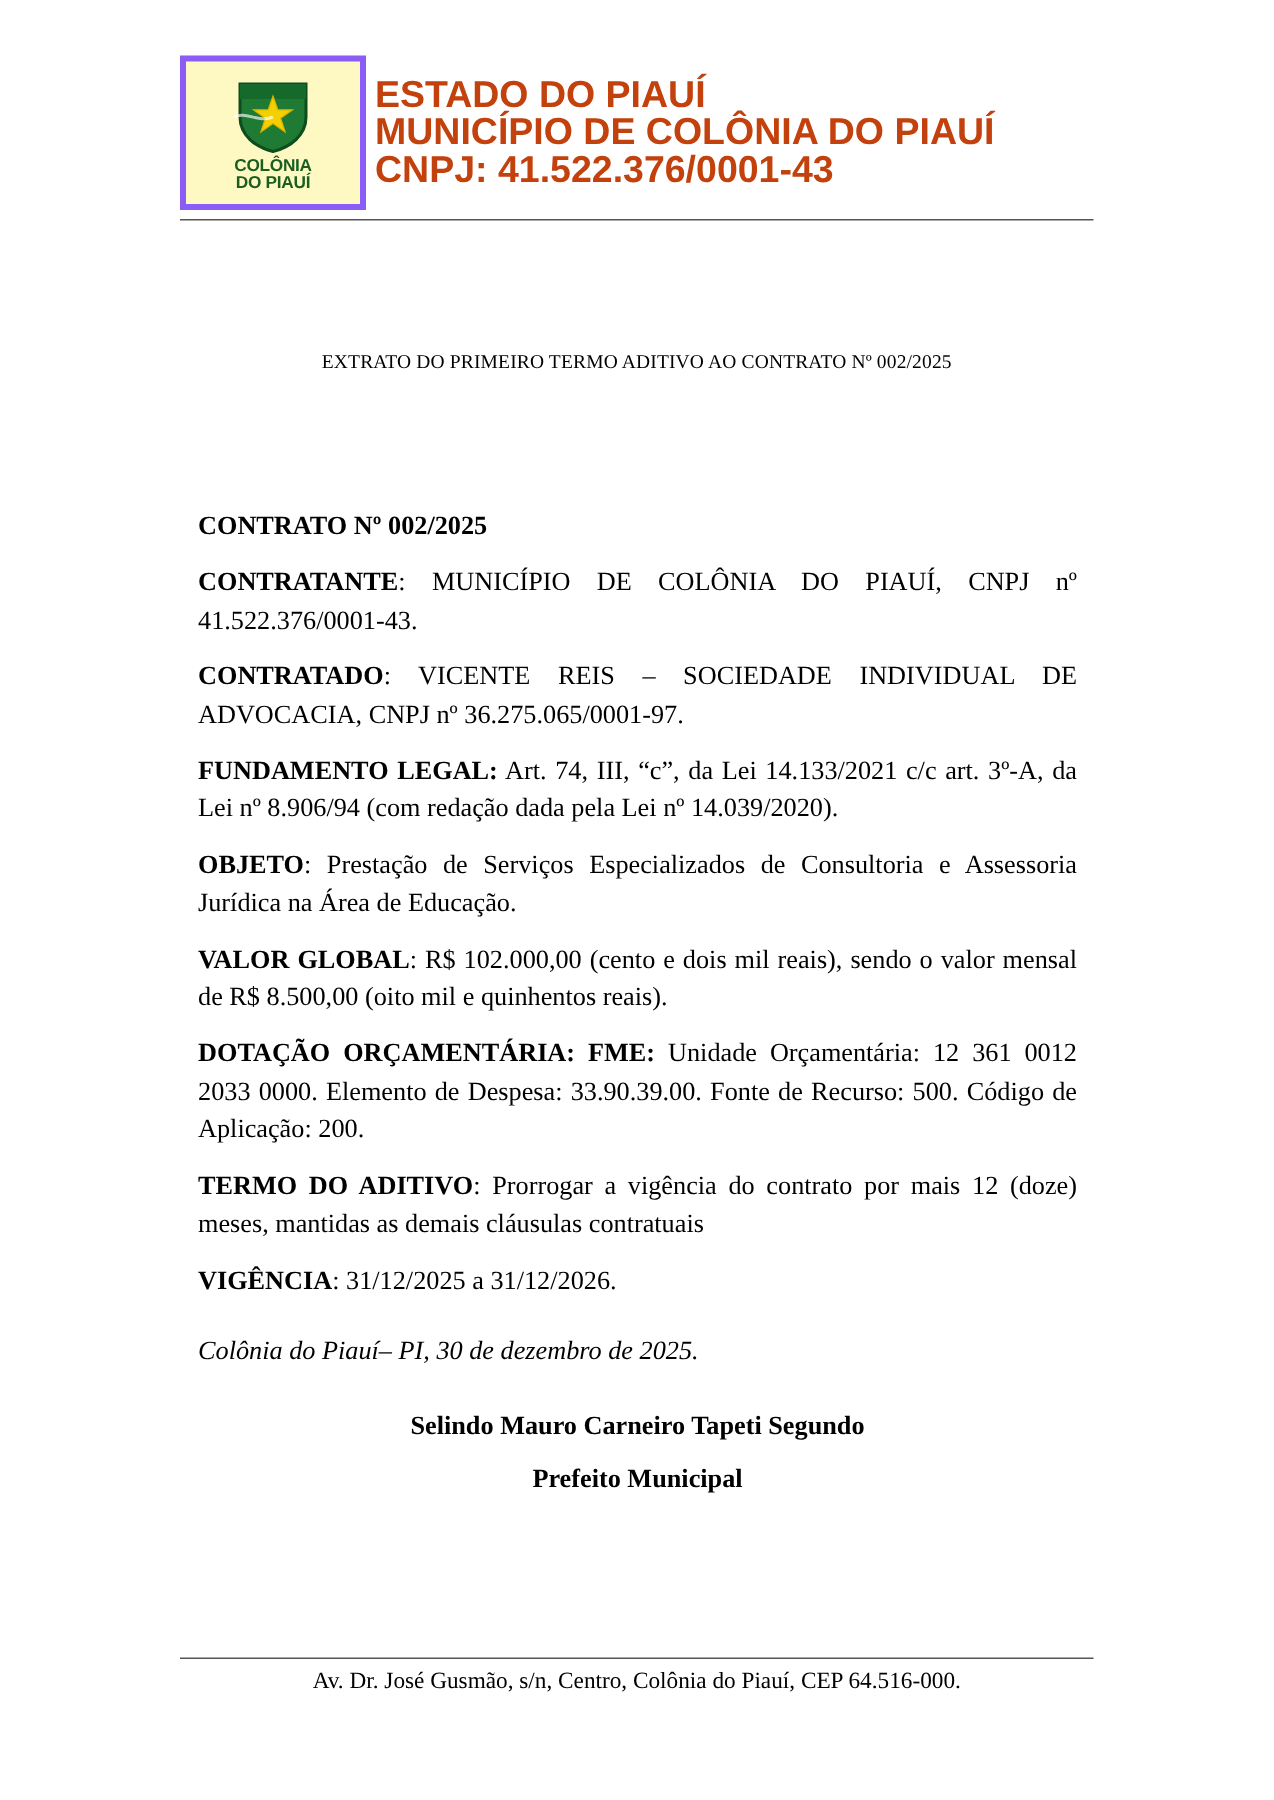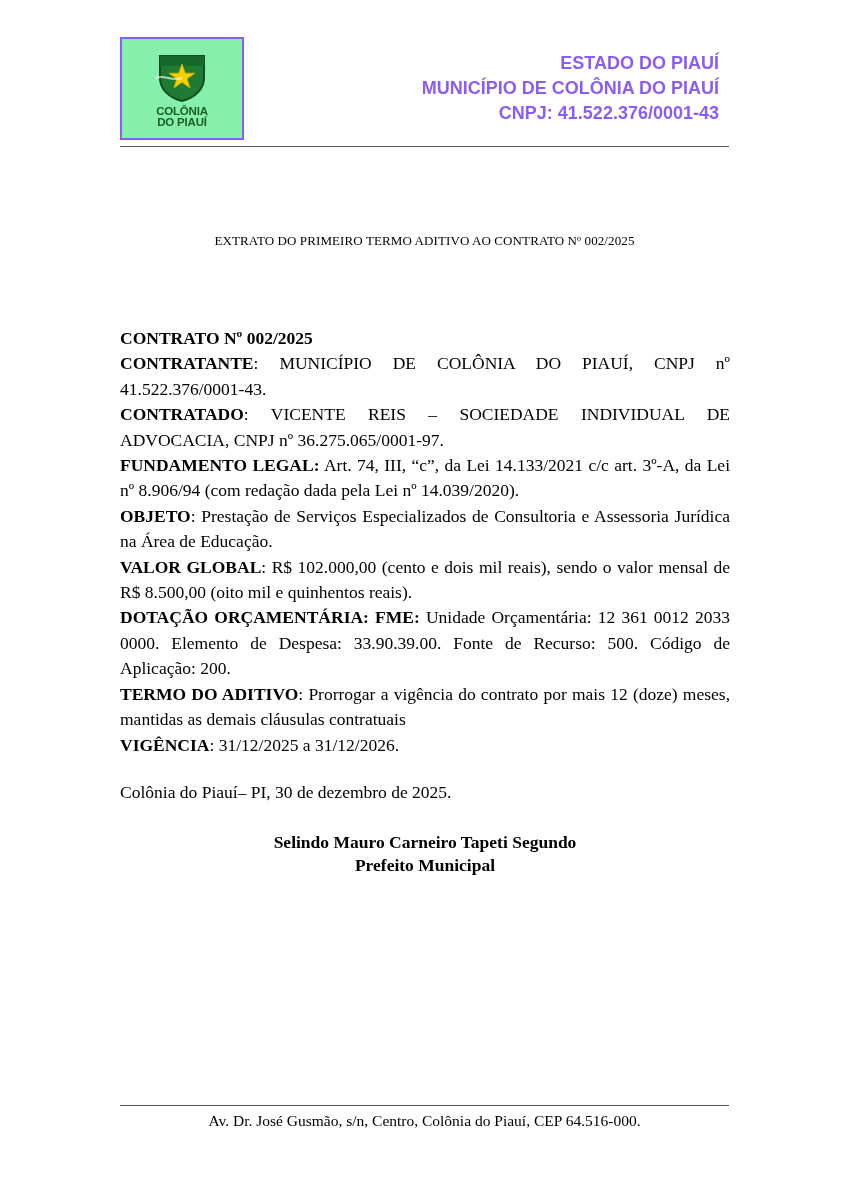--- a/index.html
+++ b/index.html
@@ -28,22 +28,22 @@
     left: 120px;
     top: 33px;
     width: 609px;
     height: 110px;
     display: flex;
     align-items: center;
   }
   .brasao {
     width: 124px;
     height: 103px;
-    border: 2px solid #8b5cf6;
-    background: #86efac;
+    border: 4px solid #8b5cf6;
+    background: #fef9c3;
     box-sizing: border-box;
     display: flex;
     flex-direction: column;
     align-items: center;
     justify-content: center;
     flex: none;
   }
   .brasao-shield {
     width: 56px;
     height: 56px;
@@ -54,26 +54,26 @@
     text-align: center;
     font-family: "Liberation Sans", sans-serif;
     font-weight: bold;
     font-size: 11.5px;
     line-height: 11.5px;
     color: #1b5e20;
     letter-spacing: -0.2px;
   }
   .header-titles {
     flex: 1;
-    text-align: right;
+    text-align: left;
     font-family: "Liberation Sans", sans-serif;
     font-weight: bold;
-    font-size: 18px;
+    font-size: 25px;
     line-height: 25px;
-    color: #8b5cf6;
+    color: #c2410c;
     padding-left: 6px;
     padding-right: 10px;
   }
   .header-rule {
     position: absolute;
     left: 120px;
     top: 146px;
     width: 609px;
     height: 0;
     border-top: 1px solid #555555;
@@ -94,30 +94,31 @@
   .content {
     position: absolute;
     left: 120px;
     top: 326px;
     width: 610px;
     font-size: 17.5px;
     line-height: 25.4px;
     text-align: justify;
   }
   .content p {
-    margin: 0;
+    margin: 12px;
     text-align: justify;
     text-justify: inter-word;
   }
   .lbl {
     font-weight: bold;
   }
   .center-line {
     text-align: left;
     margin-top: 22px !important;
+    font-style: italic;
   }
   .signature {
     text-align: center !important;
     font-weight: bold;
     margin-top: 26px !important;
     line-height: 23px;
   }
 
   
   .footer-rule {

